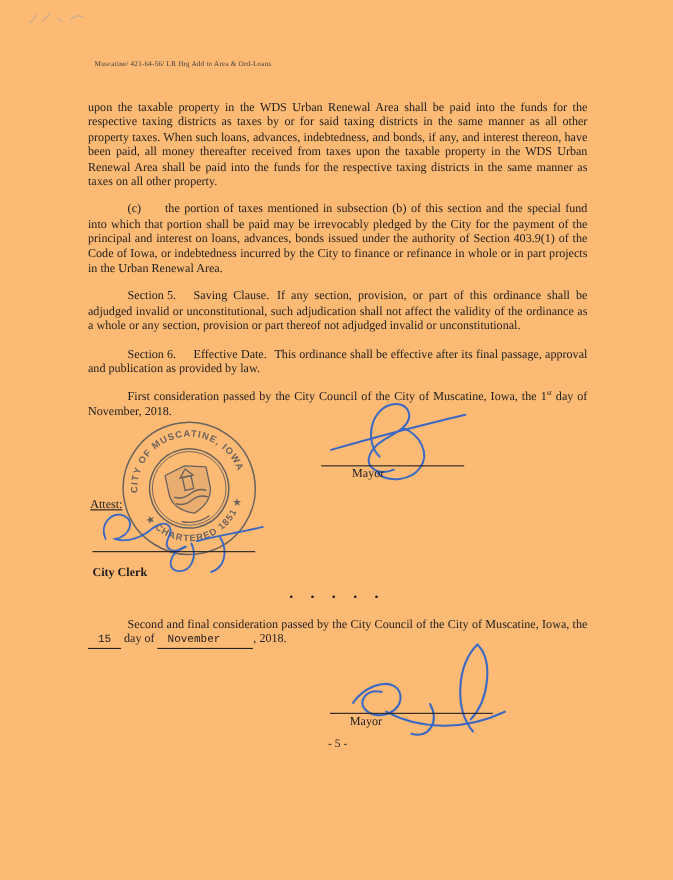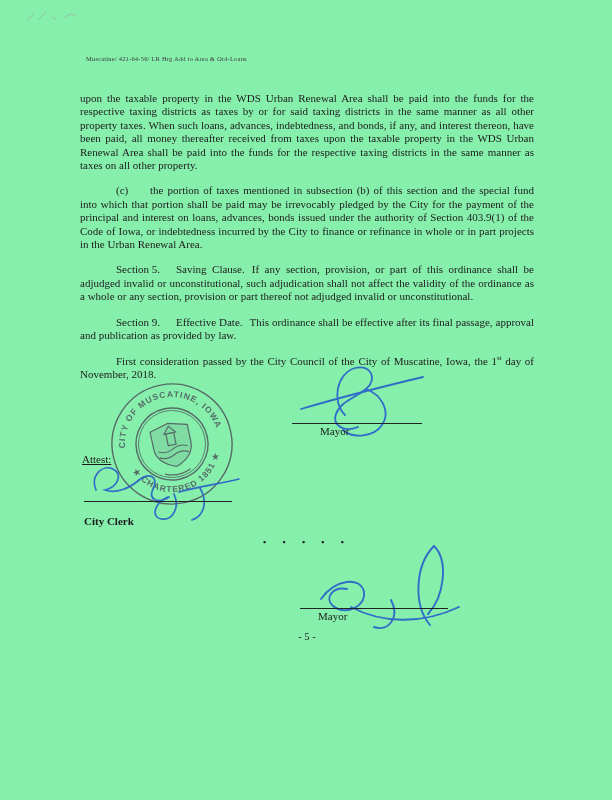--- a/index.html
+++ b/index.html
@@ -1,21 +1,21 @@
 <!DOCTYPE html>
 <html><head>
 <meta charset="utf-8">
 <style>
   * { box-sizing: border-box; }
   html, body { margin: 0; padding: 0; background: #e9e9e7; }
   .page {
     position: relative;
     width: 612px; height: 800px;
     margin: 0 auto;
-    background: #86efac;
+    background: #fdba74;
     font-family: "Liberation Serif", serif;
     color: #1c1c1c;
     overflow: hidden;
   }
   .pencil-marks { position: absolute; top: 8px; left: 24px; }
   .header-note {
     position: absolute; top: 55px; left: 86px;
     font-size: 6.5px; color: #3c3c3c; letter-spacing: 0.2px;
   }
   .content {
@@ -67,21 +67,21 @@
   <div class="content">
 
     <p class="para">upon the taxable property in the WDS Urban Renewal Area shall be paid into the funds for the respective taxing districts as taxes by or for said taxing districts in the same manner as all other property taxes.  When such loans, advances, indebtedness, and bonds, if any, and interest thereon, have been paid, all money thereafter received from taxes upon the taxable property in the WDS Urban Renewal Area shall be paid into the funds for the respective taxing districts in the same manner as taxes on all other property.</p>
 
     <p class="para indent"><span class="item-label">(c)</span><span>the portion of taxes mentioned in subsection (b) of this section and the special fund into which that portion shall be paid may be irrevocably pledged by the City for the payment of the principal and interest on loans, advances, bonds issued under the authority of Section 403.9(1) of the Code of Iowa, or indebtedness incurred by the City to finance or refinance in whole or in part projects in the Urban Renewal Area.</span></p>
 
 
 
     <p class="para indent"><span class="sec-label">Section 5.</span><span class="sec-title">Saving Clause.</span><span>If any section, provision, or part of this ordinance shall be adjudged invalid or unconstitutional, such adjudication shall not affect the validity of the ordinance as a whole or any section, provision or part thereof not adjudged invalid or unconstitutional.</span></p>
 
-    <p class="para indent"><span class="sec-label">Section 9.</span><span class="sec-title">Effective Date.</span><span>This ordinance shall be effective after its final passage, approval and publication as provided by law.</span></p>
+    <p class="para indent"><span class="sec-label">Section 6.</span><span class="sec-title">Effective Date.</span><span>This ordinance shall be effective after its final passage, approval and publication as provided by law.</span></p>
 
     <p class="para indent"><span>First consideration passed by the City Council of the City of Muscatine, Iowa, the 1</span><sup>st</sup><span> day of November, 2018.</span></p>
 
     <div class="sig-block-1">
 
       <svg class="seal-stamp" style="left:27px; top:-14px;" width="130" height="130" viewBox="0 0 130 130">
         <defs>
           <path id="arcTop" d="M 18 65 A 47 47 0 0 1 112 65"></path>
           <path id="arcBottom" d="M 17 65 A 48 48 0 0 0 113 65"></path>
         </defs>
@@ -128,20 +128,24 @@
           <path d="M118 36 C 126 50 122 64 110 68"></path>
         </g>
       </svg>
 
       <div class="sig-line" style="left:4px; top:108px; width:148px;"></div>
       <div class="sig-label" style="left:4px; top:122px;font-weight:bold;">City Clerk</div>
     </div>
 
     <p class="dots">• • • • •</p>
 
+    <p class="para indent"><span>Second and final consideration passed by the City Council of the City of Muscatine, Iowa, the</span>
+      <span class="fill">15</span>
+      <span>day of</span>
+      <span class="fill month">November</span><span>, 2018.</span></p>
 
     <div class="sig-block-2">
       <svg class="ink" style="left:213px; top:-25px;" width="190" height="100" viewBox="0 0 190 100">
         <g fill="none" stroke-width="1.9" stroke-linecap="round" opacity="0.92" stroke="#2a62c9">
           <path d="M137 88 C 120 68 122 28 141 9 C 156 24 151 60 135 77"></path>
           <path d="M28 62 C 42 42 68 39 71 55 C 73 70 52 79 40 69 C 31 61 40 49 54 52"></path>
           <path d="M58 70 C 88 86 128 88 166 70"></path>
           <path d="M98 63 C 107 80 96 95 81 90"></path>
         </g>
       </svg>

